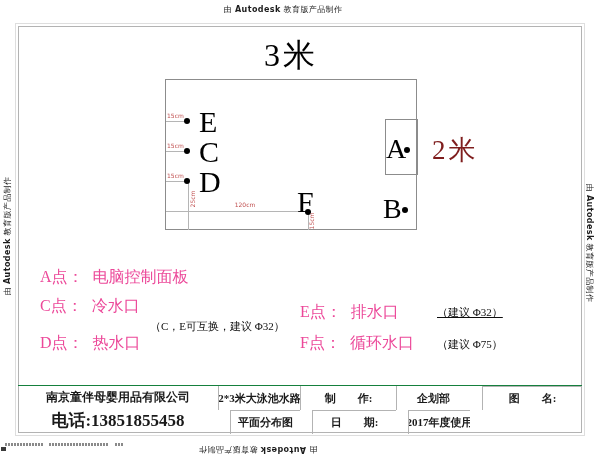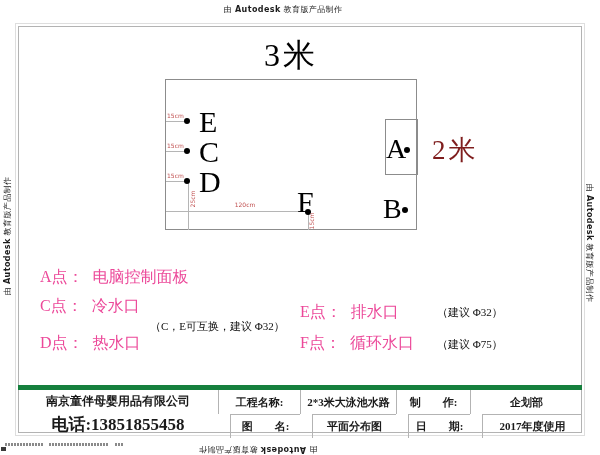--- a/index.html
+++ b/index.html
@@ -49,25 +49,25 @@
   .dim-fh { left:222px; top:202px; width:46px; text-align:center; }
   .dim-dv { left:193px; top:199px; transform:translate(-50%,-50%) rotate(-90deg); }
   .dim-fv { left:312px; top:221px; transform:translate(-50%,-50%) rotate(-90deg); }
 
   
   .leg { position:absolute; font-size:16px; white-space:nowrap; color:#ec4899; }
   .leg .desc { margin-left:9px; }
   .leg-a { left:40px;  top:267px; } .leg-c { left:40px;  top:296px; } .leg-d { left:40px;  top:333px; }
   .leg-b { left:300px; top:271px; } .leg-e { left:300px; top:302px; } .leg-f { left:300px; top:333px; }
   .note { position:absolute; font-size:11px; color:#0d0d0d; white-space:nowrap; }
-  .note-cd { left:150px; top:319px; } .note-e { left:437px; top:305px; } .note-f { left:437px; top:337px; }
+  .note-cd { left:150px; top:319px; } .note-e { left:437px; top:305px;text-decoration:underline; } .note-f { left:437px; top:337px; }
 
   
   .tblock { position:absolute; left:18px; top:385px; width:564px; height:48px;
-            border-top:5px solid #15803d; display:grid;
+            border-top:1px solid #15803d; display:grid;
             grid-template-columns:200px 82px 96px 74px auto; grid-template-rows:24px 24px;
             font-size:11px; font-weight:bold; color:#1a1a1a; }
   .cell { display:flex; align-items:center; justify-content:center; border-left:1px solid #b3b3b3; overflow:hidden; white-space:nowrap; }
   .cell.r2 { border-top:1px solid #b3b3b3;margin-left:12px; }
   .company-cell { grid-row:1 / span 2; border-left:none; flex-direction:column; justify-content:center; gap:3px; }
   .company-name { font-size:12px; }
   .company-phone { font-size:17px; }
 
   
   .fineprint { position:absolute; left:5px; top:443px; height:3px; display:flex; gap:6px; }
@@ -155,21 +155,20 @@
   <div class="leg leg-f">
     <span>F点：</span><span class="desc">循环水口</span>
   </div>
   <div class="note note-f">（建议 Φ75）</div>
 
   <div class="tblock">
     <div class="cell company-cell">
       <div class="company-name">南京童伴母婴用品有限公司</div>
       <div class="company-phone">电话:13851855458</div>
     </div>
-    <div class="cell">工程名称:</div>
     <div class="cell">2*3米大泳池水路</div>
     <div class="cell">制　　作:</div>
     <div class="cell">企划部</div>
     <div class="cell r2">图　　名:</div>
     <div class="cell r2">平面分布图</div>
     <div class="cell r2">日　　期:</div>
     <div class="cell r2">2017年度使用</div>
   </div>
 
   <div class="fineprint">

